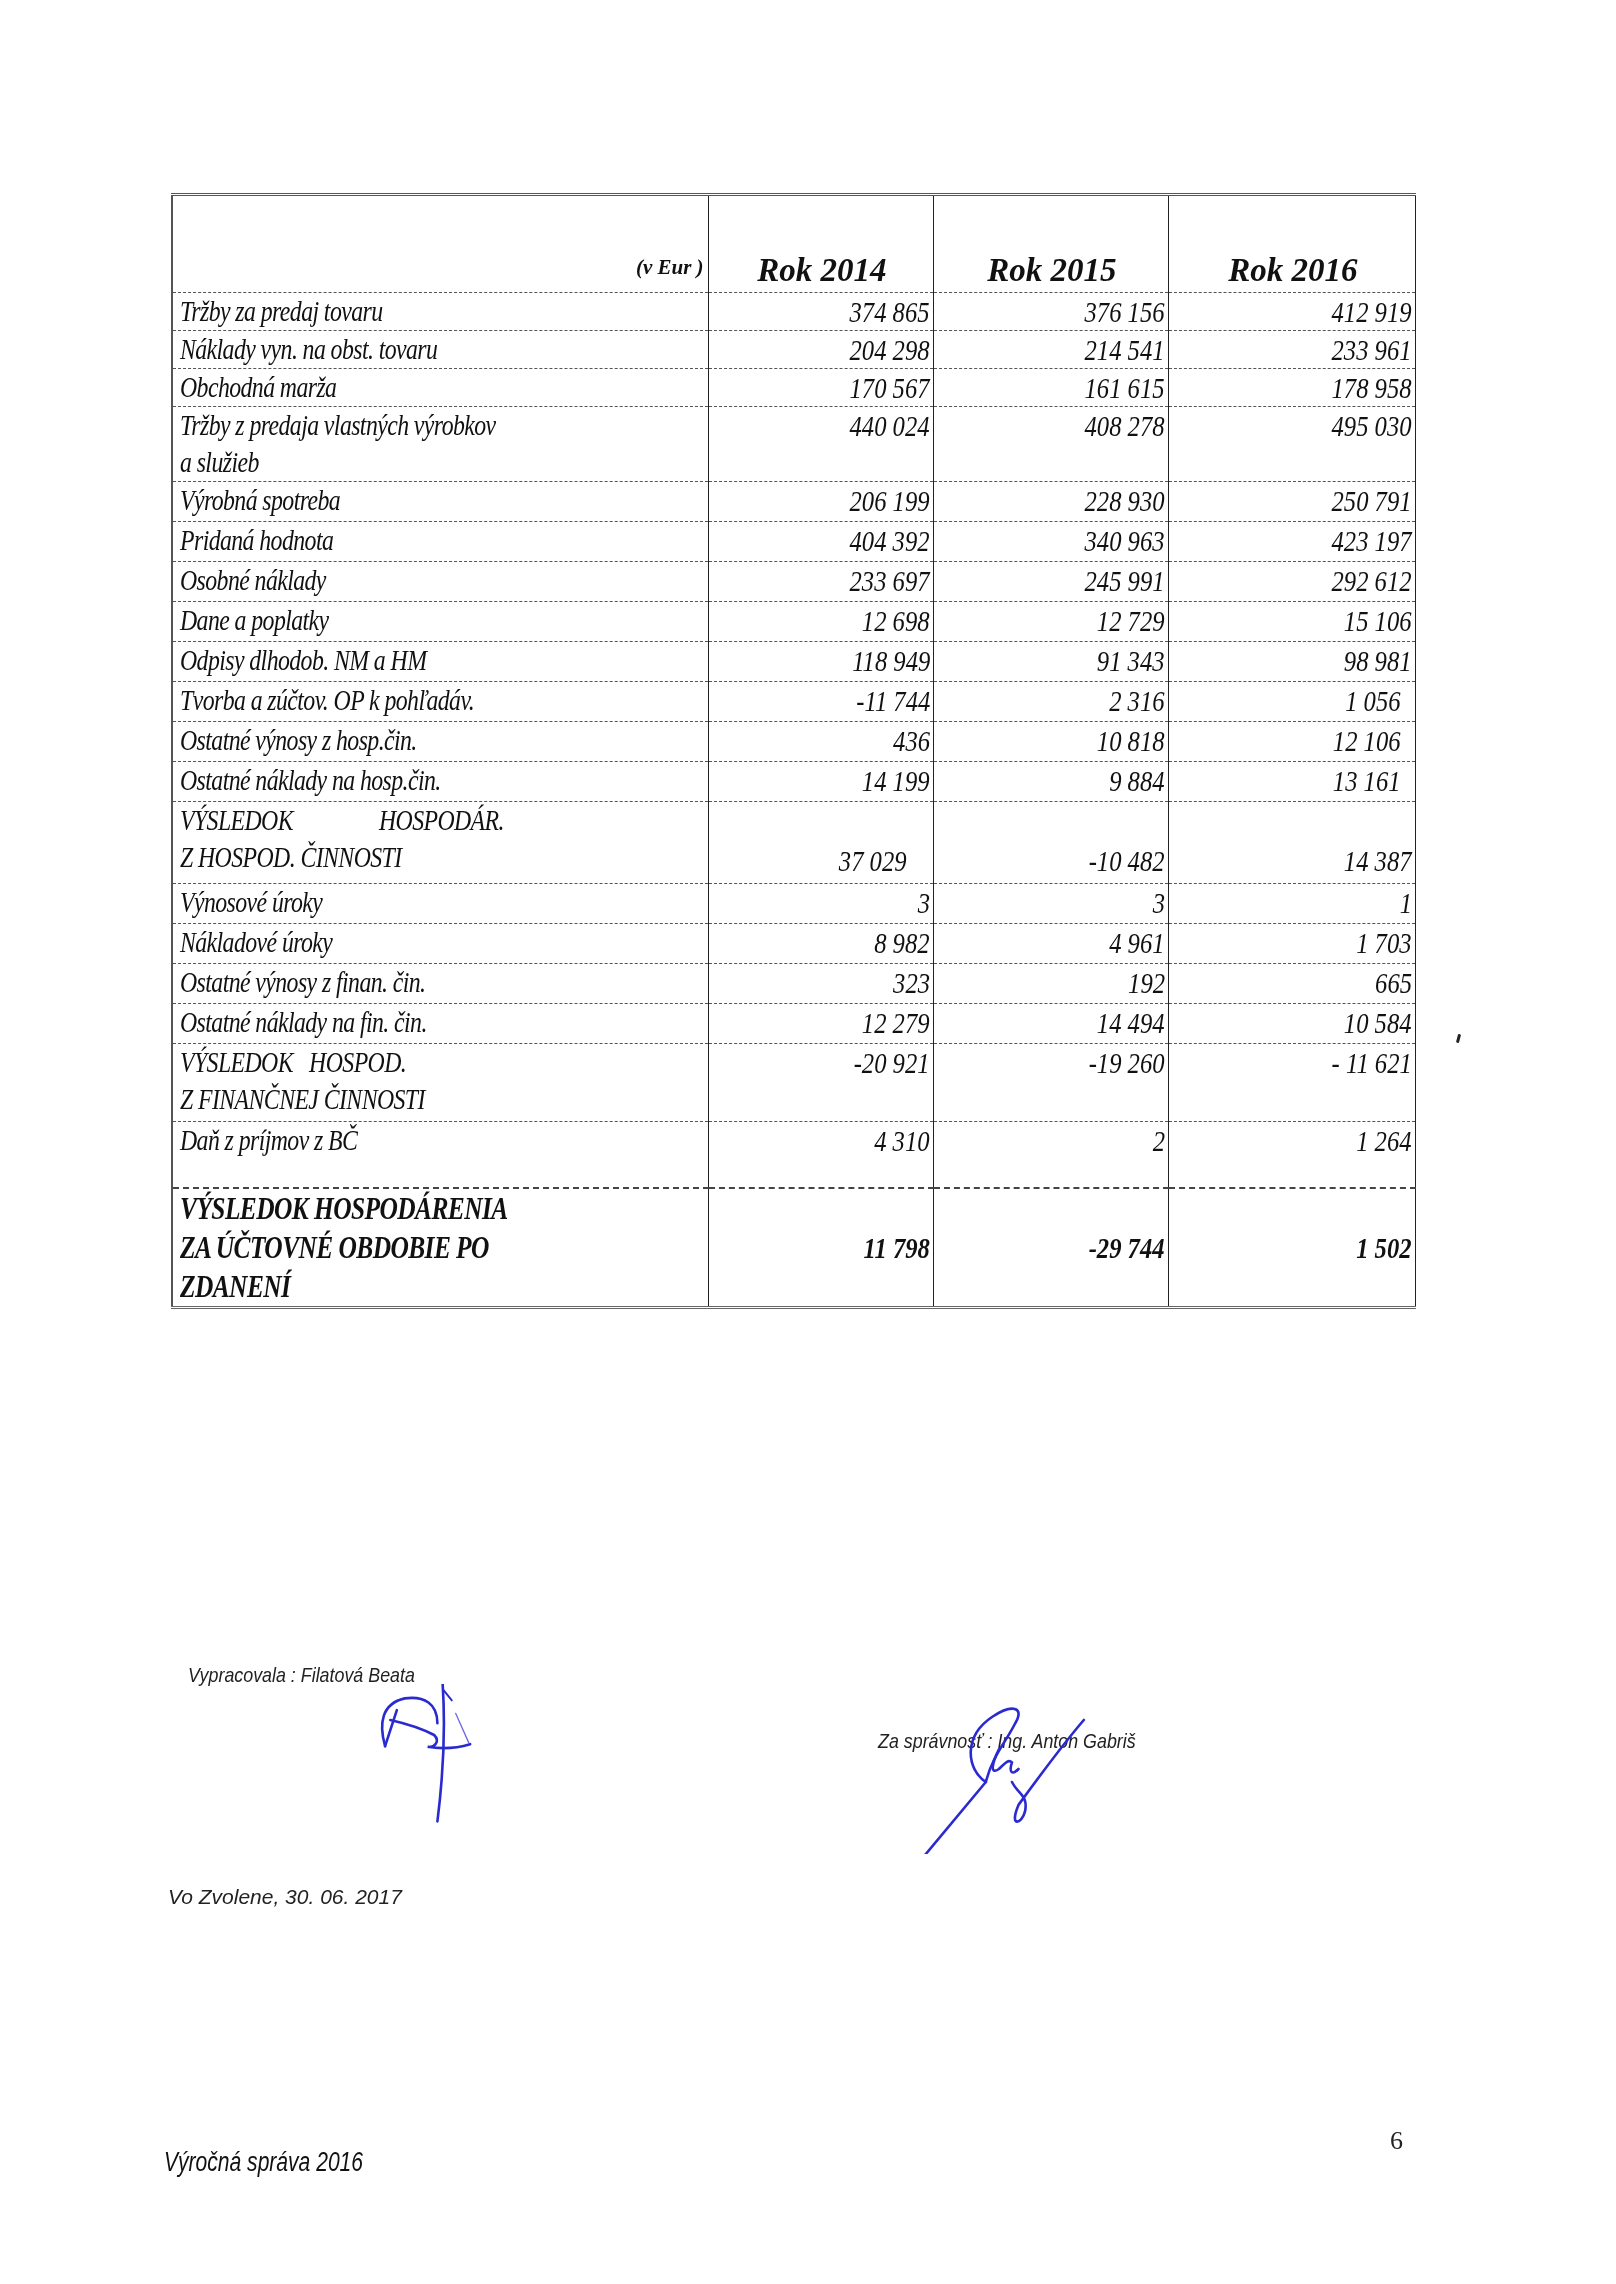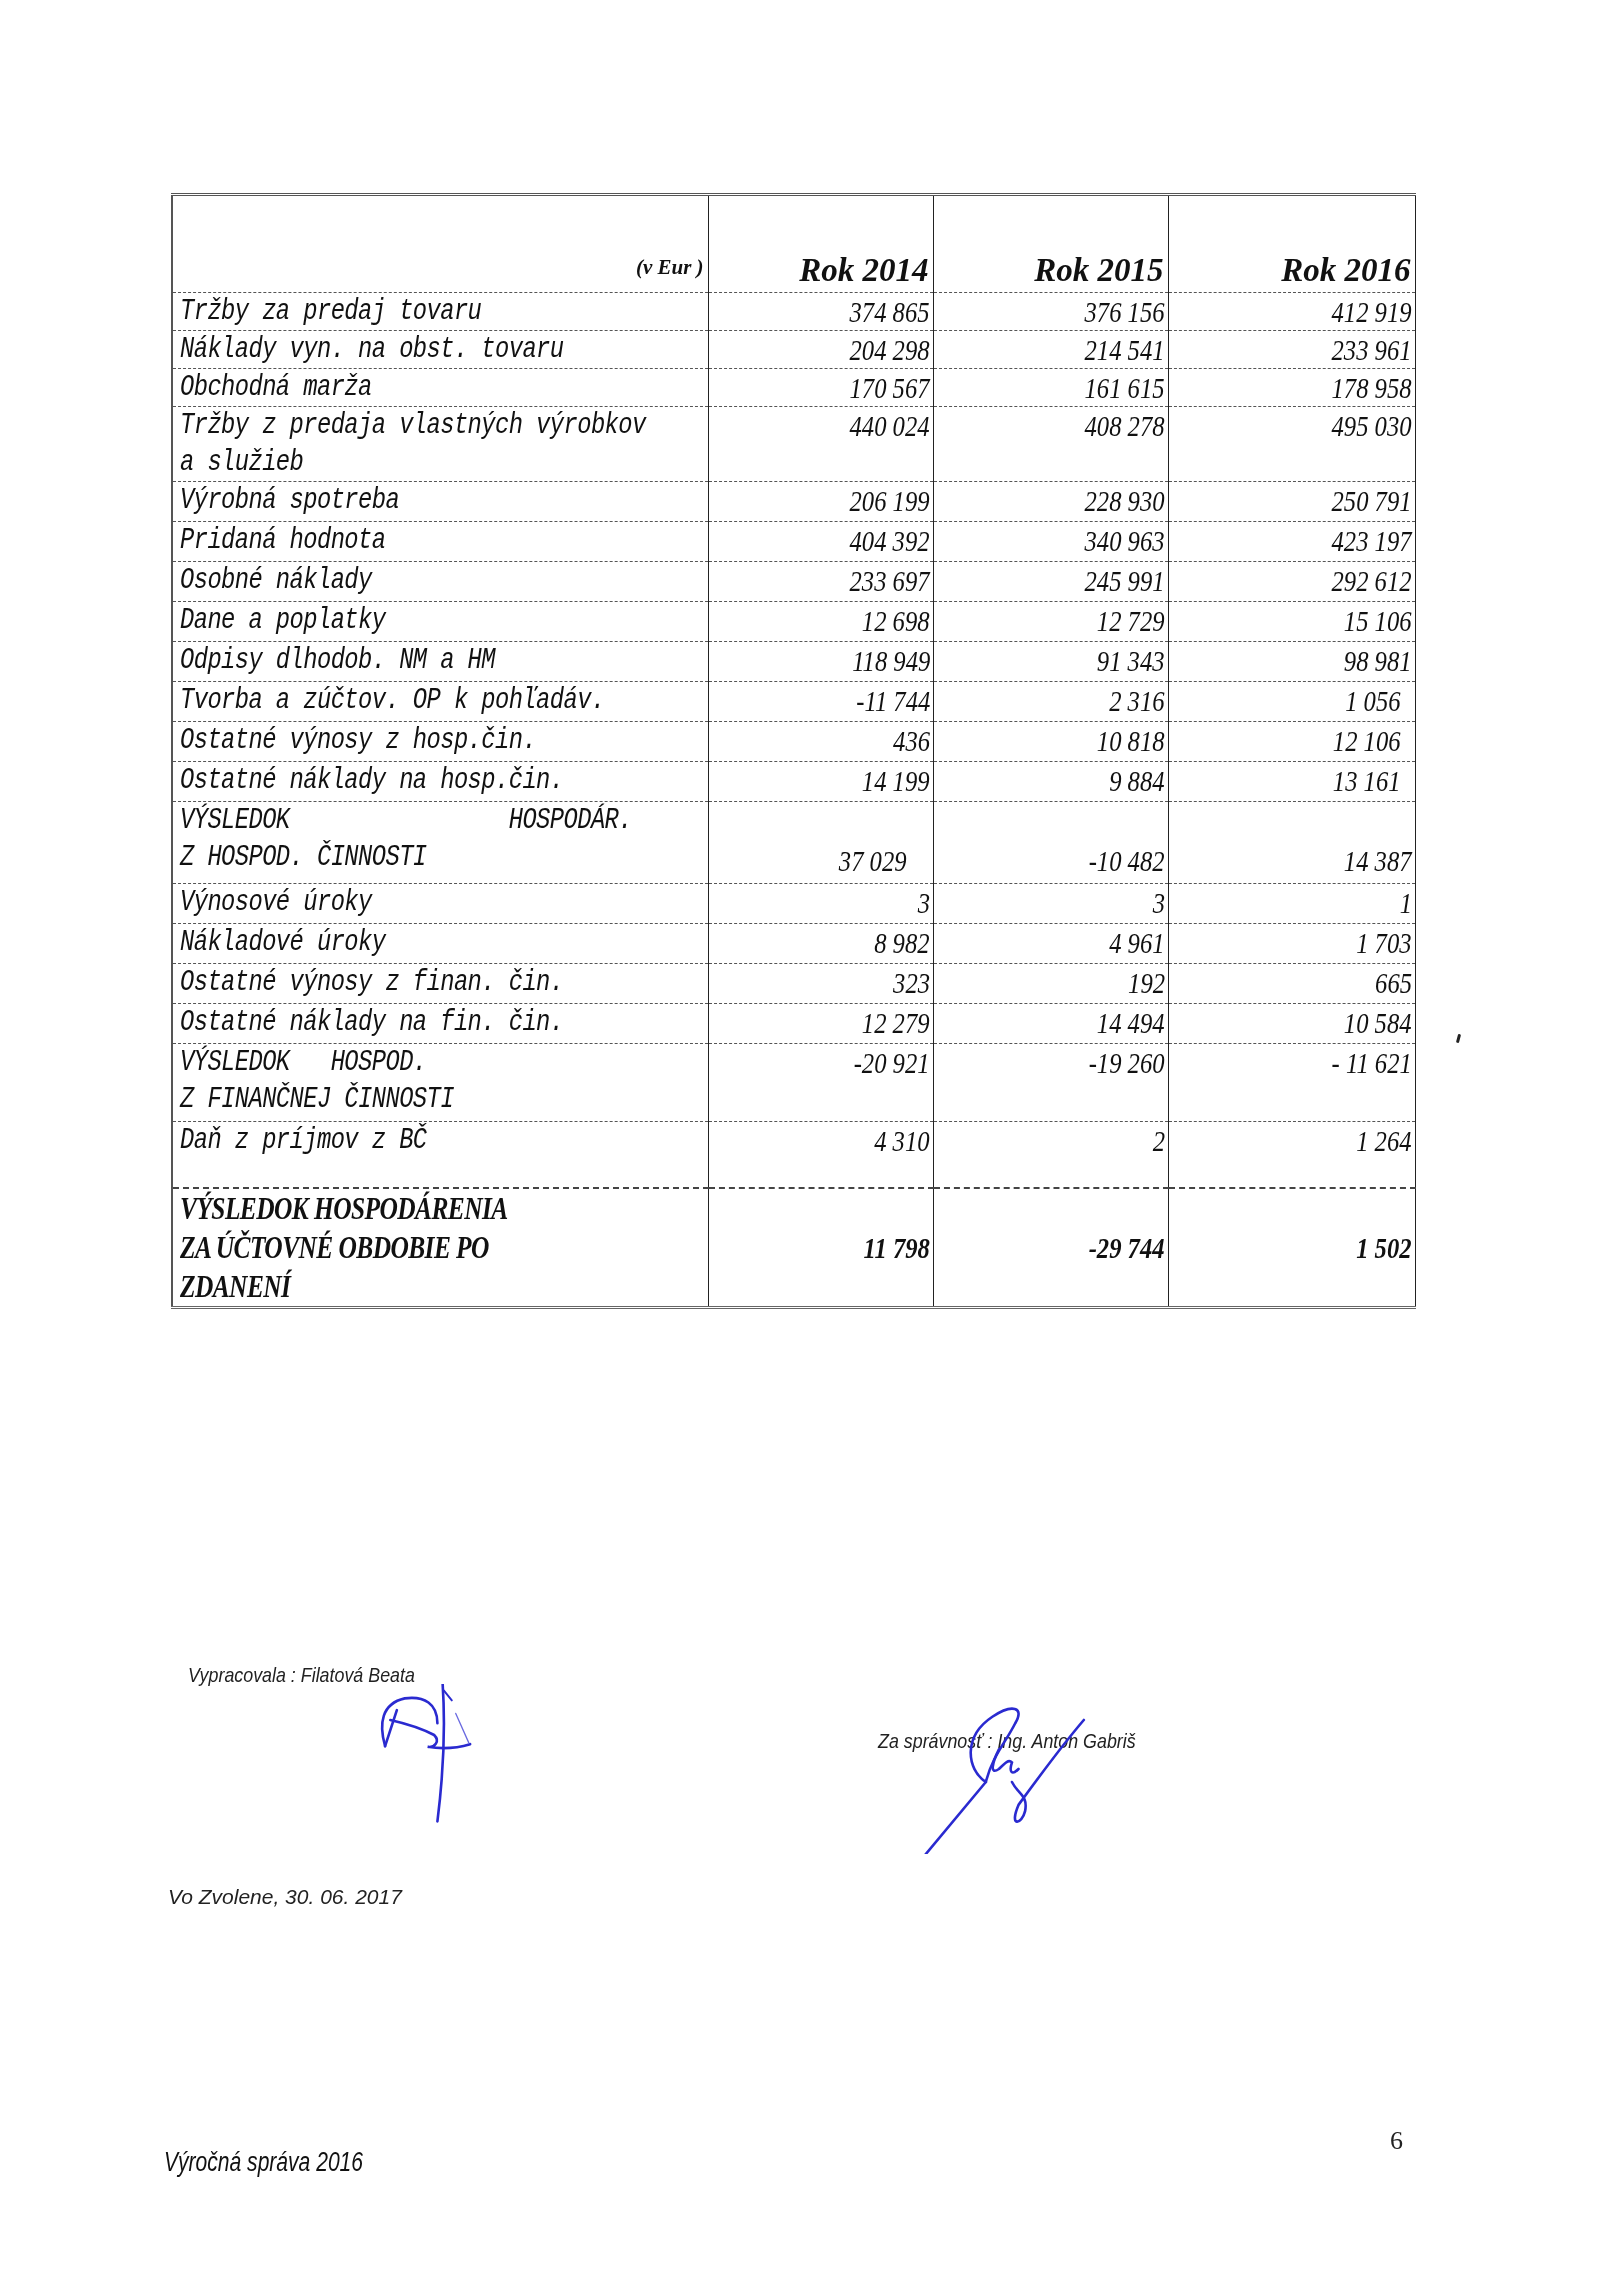--- a/index.html
+++ b/index.html
@@ -25,23 +25,23 @@
       border-top: 1.3px dashed #555;
       border-right: 1.3px solid #222;
       padding: 0 3.9px 0 6.5px;
       vertical-align: top;
     }
     .fin-table th {
       height: 84px; vertical-align: bottom; padding-bottom: 2.6px;
       font-style: italic; font-weight: bold;
     }
     .fin-table th.hdr-unit { font-size: 21px; text-align: right; padding-bottom: 11.7px; }
-    .fin-table th.hdr-year { font-size: 33px; text-align: right; }
+    .fin-table th.hdr-year { font-size: 33px; text-align: center; }
     .fin-table td.label {
-      font-family: Liberation Mono, monospace;
+      font-family: Liberation Serif, serif;
       font-style: italic; font-size: 29px; line-height: 37px;
       transform-origin: left top; letter-spacing: -0.7px;
     }
     .fin-table td.label span.cond { display: inline-block; transform: scaleX(0.82); transform-origin: left center; white-space: nowrap; }
     .fin-table td.num {
       text-align: right; font-size: 30px; line-height: 37px;
       font-style: italic; padding-right: 2.6px;
     }
     .fin-table td.num span.cond { display: inline-block; transform: scaleX(0.82); transform-origin: right center; white-space: nowrap; }
     .fin-table tr.final td.label { font-weight: bold; font-family: "Liberation Serif", serif; font-size: 31px; line-height: 39px; }

